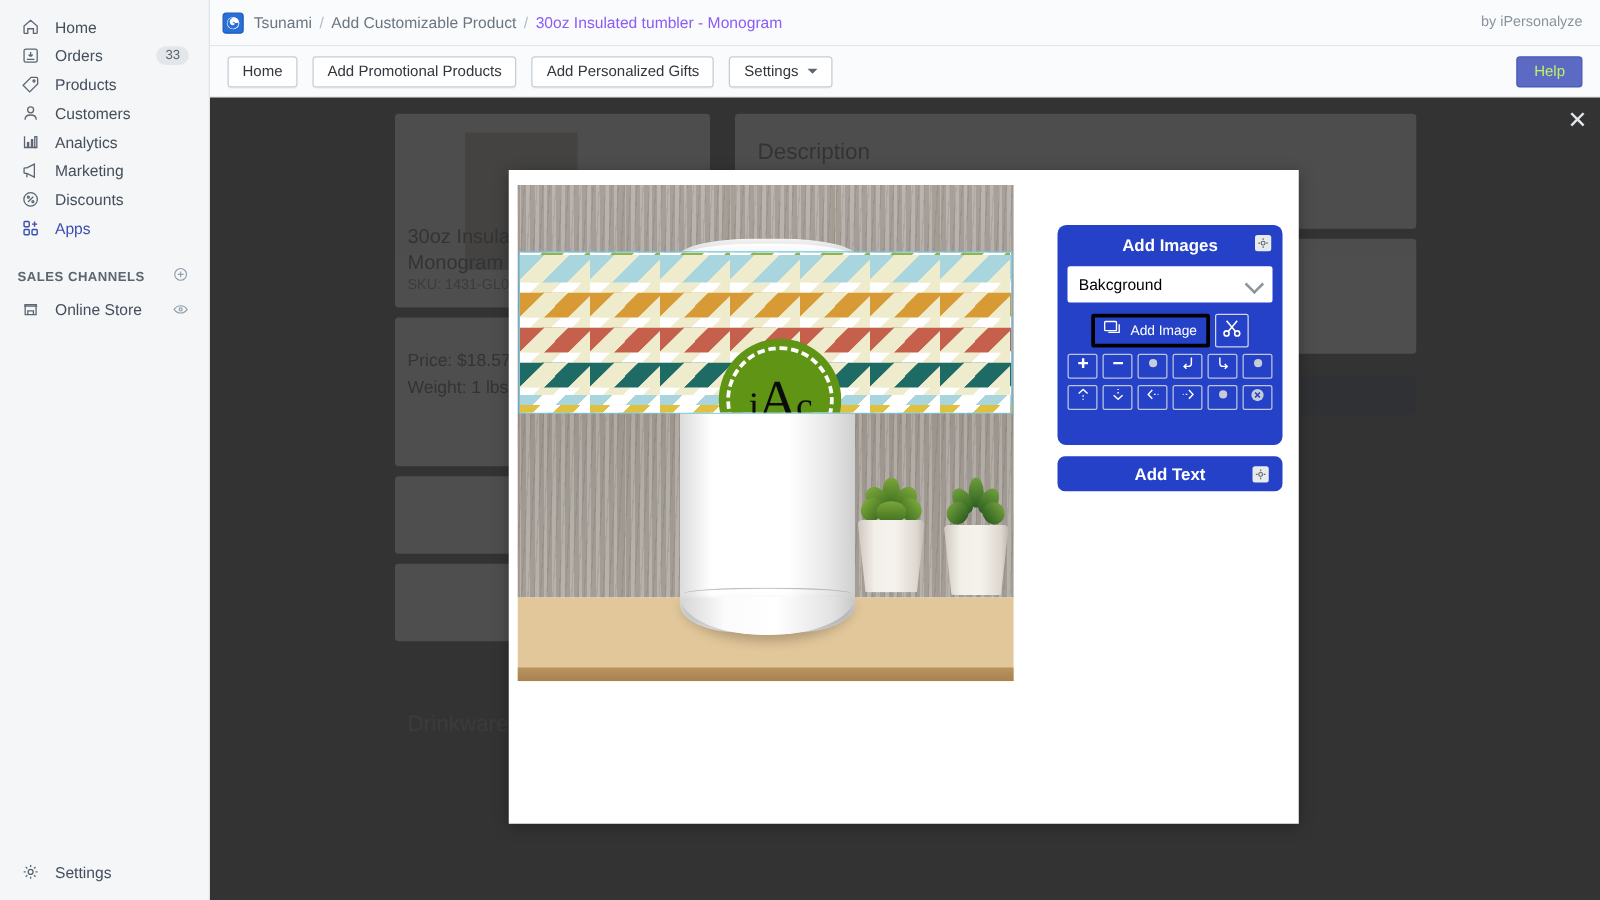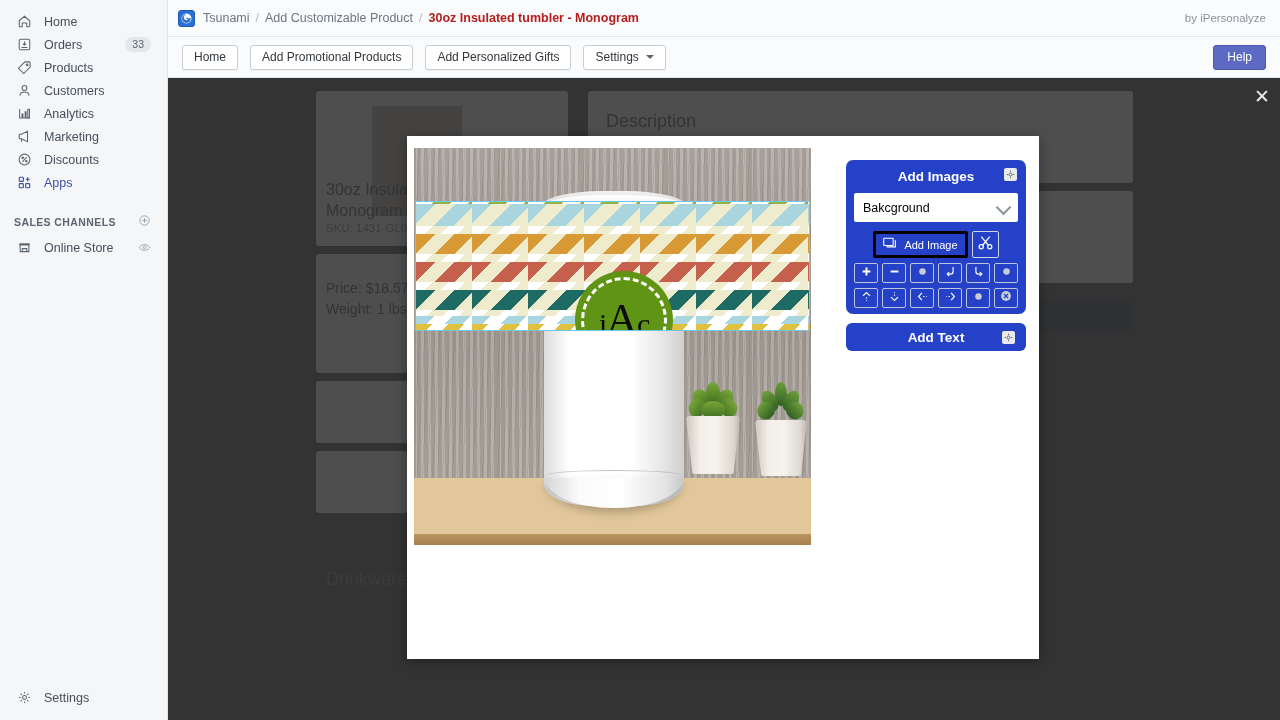--- a/index.html
+++ b/index.html
@@ -67,21 +67,21 @@
   }
   .brand-logo {
     width: 17px; height: 17px; border-radius: 3px;
     background: #2a6fd6;
     display: flex; align-items: center; justify-content: center;
     margin-right: 8px; flex: 0 0 17px;
     border: 1px solid #1d5bb8;
   }
   .crumbs { display: flex; align-items: center; font-size: 12.5px; }
   .crumb { color: #6b7682; }
-  .crumb.last { color: #b91c1c; font-weight: bold; }
+  .crumb.last { color: #8b5cf6; }
   .crumb-sep { color: #b4bcc4; margin: 0 6px; }
   .byline {
     margin-left: auto; font-size: 11.5px; color: #8a939c;
   }
 
   
   .toolbar {
     position: absolute; left: 168px; top: 37px;
     width: 1112px; height: 41px;
     background: #fafbfc;
@@ -100,21 +100,21 @@
   }
   .caret {
     width:0;height:0;border-left:4px solid transparent;
     border-right:4px solid transparent;border-top:4px solid #5c6670;
     margin-left:7px;
   }
   .help-btn {
     margin-left: auto;
     height: 25px; background: #5c6ac4;
     border: 1px solid #4a58b5; border-radius: 3px;
-    color: #ffffff; font-size: 12px; padding: 0 13px;
+    color: #bef264; font-size: 12px; padding: 0 13px;
     display: flex; align-items: center; cursor: pointer;
     font-family: inherit;
   }
 
   
   .backdrop {
     position: absolute; left: 168px; top: 78px;
     width: 1112px; height: 642px;
     background: #333333;
     overflow: hidden;
@@ -271,22 +271,23 @@
     background:linear-gradient(180deg,#7aa63a,#3f7020);
   }
 
   
   .panel {
     position: absolute; left: 439px; top: 24px;
     width: 180px;
   }
   .pan-box {
     background: #2441c8; border-radius: 7px;
-    padding: 8px 8px 6px 8px;
+    padding: 8px 8px 28px 8px;
     position: relative;
+    margin-top: 20px;
   }
   .pan-title {
     color:#fff; font-size:13.5px; font-weight:bold;
     text-align:center; line-height:18px; margin-bottom:7px;
   }
   .pan-gear {
     position:absolute; right:9px; top:8px;
     width:13px;height:13px;border-radius:2px;
     background:#e9eaec;
     display:flex;align-items:center;justify-content:center;

